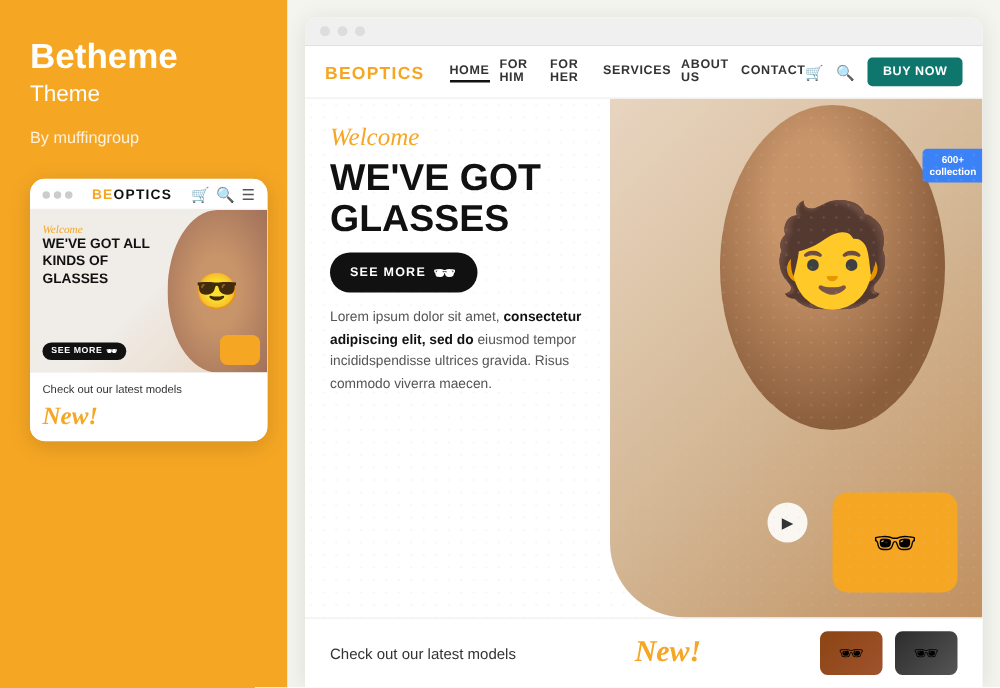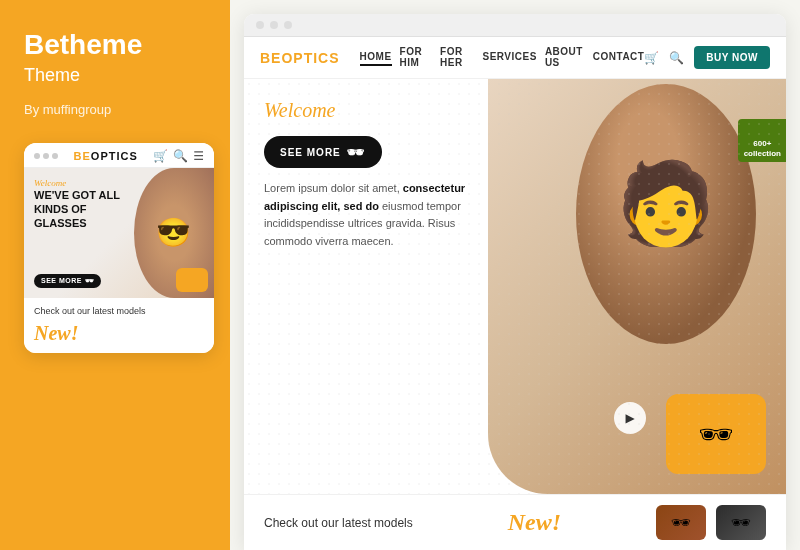--- a/index.html
+++ b/index.html
@@ -337,25 +337,25 @@
       border-radius: 12px;
       overflow: hidden;
       display: flex; align-items: center; justify-content: center;
     }
     .yellow-card-inner {
       font-size: 28px;
     }
     .badge-600 {
       position: absolute;
       top: 40px; right: 0;
-      background: #4d7c0f;
+      background: #3b82f6;
       color: #fff;
       font-size: 8px;
       font-weight: bold;
-      padding: 20px 5px 4px 6px;
+      padding: 4px 5px 4px 6px;
       border-radius: 4px 0 0 4px;
       line-height: 1.2;
       text-align: center;
     }
     .desktop-bottom {
       background: #fff;
       padding: 10px 20px;
       border-top: 1px solid #f0f0f0;
       display: flex;
       align-items: center;
@@ -476,20 +476,22 @@
         <div class="buy-btn">BUY NOW</div>
       </div>
     </div>
 
     <div class="desktop-hero">
       <div class="dots-overlay"></div>
 
       <div class="hero-left">
         <div class="welcome-cursive">Welcome</div>
         <div class="hero-headline">
+          <div>WE'VE GOT</div>
+          <div>GLASSES</div>
         </div>
         <div class="hero-cta">
           <span>SEE MORE</span>
           <span class="hero-cta-icon">🕶</span>
         </div>
         <div class="hero-description">
           Lorem ipsum dolor sit amet, <strong>consectetur adipiscing elit, sed do</strong> eiusmod tempor incididspendisse ultrices gravida. Risus commodo viverra maecen.
         </div>
       </div>
 

